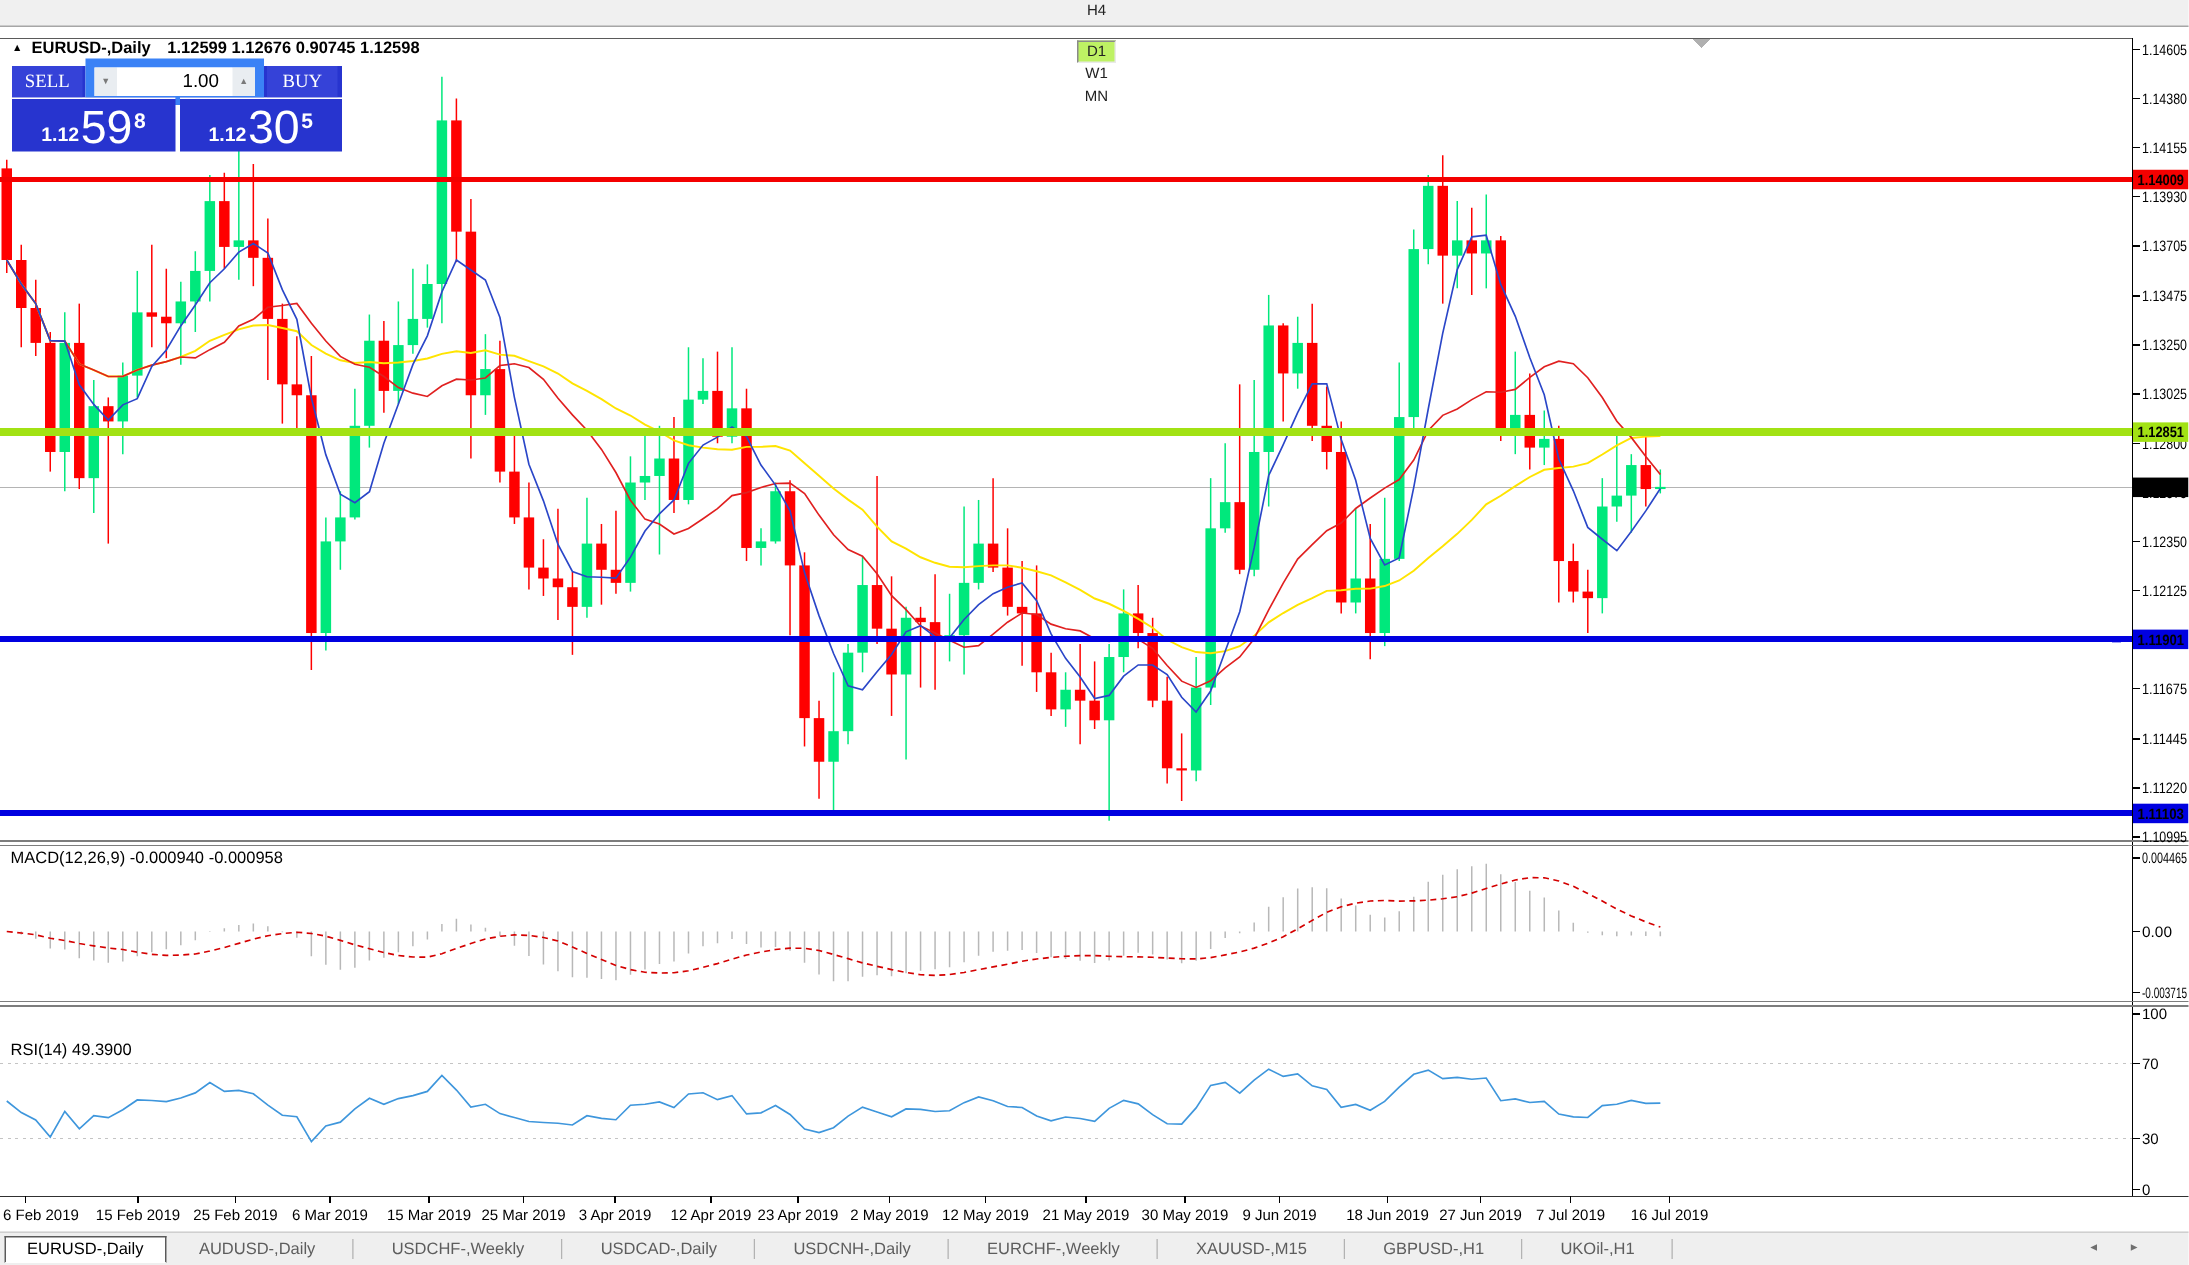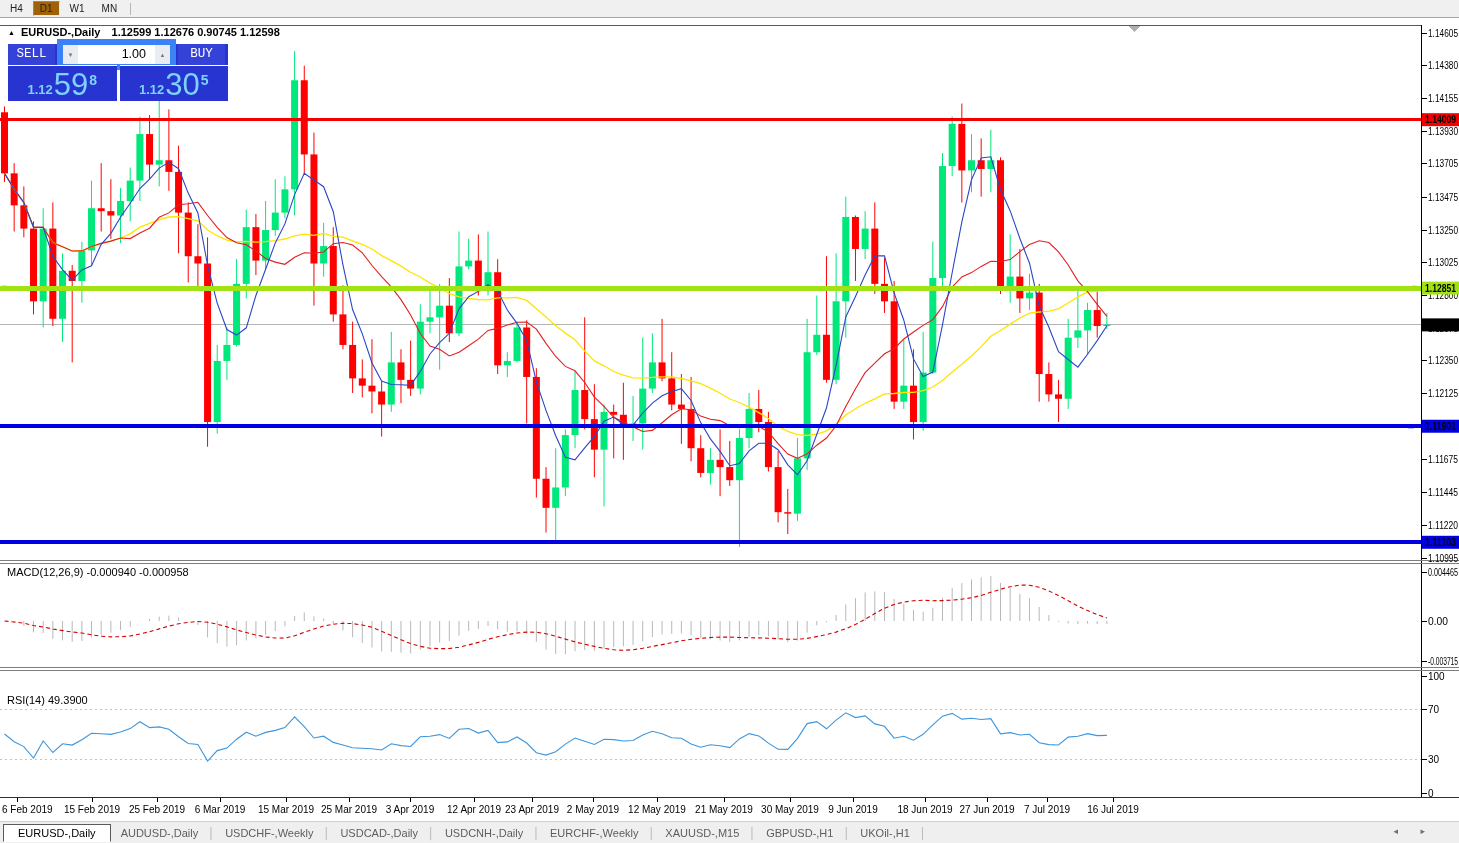--- a/index.html
+++ b/index.html
@@ -1,52 +1,52 @@
 <!DOCTYPE html>
 <html><head>
 <meta charset="utf-8">
 <style>
   html,body{margin:0;padding:0;background:#fff;width:1459px;height:843px;overflow:hidden;
     font-family:"Liberation Sans","DejaVu Sans",sans-serif;-webkit-font-smoothing:none;}
   
   .toolbar{position:absolute;left:0;top:0;width:1459px;height:17px;background:#f0f0f0;
-    border-bottom:1px solid #a6a6a6;display:flex;align-items:center;}
+    border-bottom:1px solid #a6a6a6;display:flex;align-items:center;flex-direction:column;}
   .tf-btn{font-size:10px;color:#222;padding:1px 6px;margin-left:3px;cursor:default;border:1px solid transparent;}
-  .tf-btn.active{background:#a16207;border:1px solid #8a8a8a;border-right-color:#e9e9e9;border-bottom-color:#e9e9e9;}
+  .tf-btn.active{background:#bef264;border:1px solid #8a8a8a;border-right-color:#e9e9e9;border-bottom-color:#e9e9e9;margin-top:12px;}
   .tb-sep{width:1px;height:12px;background:#b5b5b5;margin-left:6px;}
   
   #csvg{position:absolute;left:0;top:18px;}
   svg text{font-family:"Liberation Sans","DejaVu Sans",sans-serif;font-size:10px;fill:#000;}
   
   .chart-title{position:absolute;left:8px;top:26px;font-size:11px;font-weight:700;color:#000;}
   .chart-title .tri{font-size:7px;vertical-align:1px;margin-right:3px;}
   .chart-title .ohlc{margin-left:8px;}
   
   .trade{position:absolute;left:8px;top:44px;width:220px;}
   .t-row1{height:21px;background:#2734cf;display:flex;align-items:center;}
   .t-btn{width:47px;height:21px;line-height:21px;text-align:center;color:#fff;font-size:12.5px;
-    background:#3542d8;border:none;cursor:pointer;padding:0;font-family:Liberation Mono, monospace;}
+    background:#3542d8;border:none;cursor:pointer;padding:0;font-family:Liberation Serif, serif;}
   .stepper{flex:0 0 auto;margin:0 2px;height:19px;display:flex;border:6px solid #3b82f6;background:#fff;}
   .st-btn{width:15px;height:19px;background:#e9edf1;border:none;color:#7a7a7a;font-size:6px;padding:0;cursor:pointer;}
   .vol-input{width:68px;height:17px;border:none;outline:none;font-size:12.5px;text-align:right;
     padding:0 9px 0 0;font-family:inherit;color:#000;}
   .t-row2{display:flex;height:36px;}
   .t-half{background:#2734cf;border-top:1px solid #fff;flex:1;display:flex;align-items:flex-end;
-    justify-content:center;color:#7dd3fc;padding-bottom:1px;}
+    justify-content:center;color:#ffffff;padding-bottom:1px;}
   .t-half+ .t-half{margin-left:3px;}
   .p-small{font-size:13px;font-weight:700;margin:0 1px 3px 0;}
   .p-big{font-size:31px;font-weight:400;line-height:30px;}
   .p-sup{font-size:14px;font-weight:700;margin:3px 0 0 1px;align-self:flex-start;padding-top:3px;}
   
   .ind-label{position:absolute;left:7px;font-size:11px;font-weight:400;color:#000;}
   #macd-label{top:566px;} #rsi-label{top:670px;margin-top:24px;}
   
   .tabbar{position:absolute;left:0;top:821px;width:1459px;height:22px;background:#efefef;
     border-top:1px solid #cfcfcf;display:flex;align-items:center;font-size:11px;}
-  .tab{color:#5d5d5d;padding:2px 10px;white-space:nowrap;cursor:pointer;}
+  .tab{color:#5d5d5d;padding:2px 22px;white-space:nowrap;cursor:pointer;}
   .tab.active{background:#fff;color:#000;border:1px solid #5a5a5a;border-bottom-color:#fff;
     padding:2px 14px;margin-left:3px;}
   .tab-sep{color:#b0b0b0;}
   .tab-arrows{position:absolute;right:24px;top:4px;color:#6f6f6f;font-size:9px;letter-spacing:10px;cursor:pointer;}
 </style>
 </head>
 <body>
 
 <div class="toolbar">
   <div class="tf-btn">H4</div>

